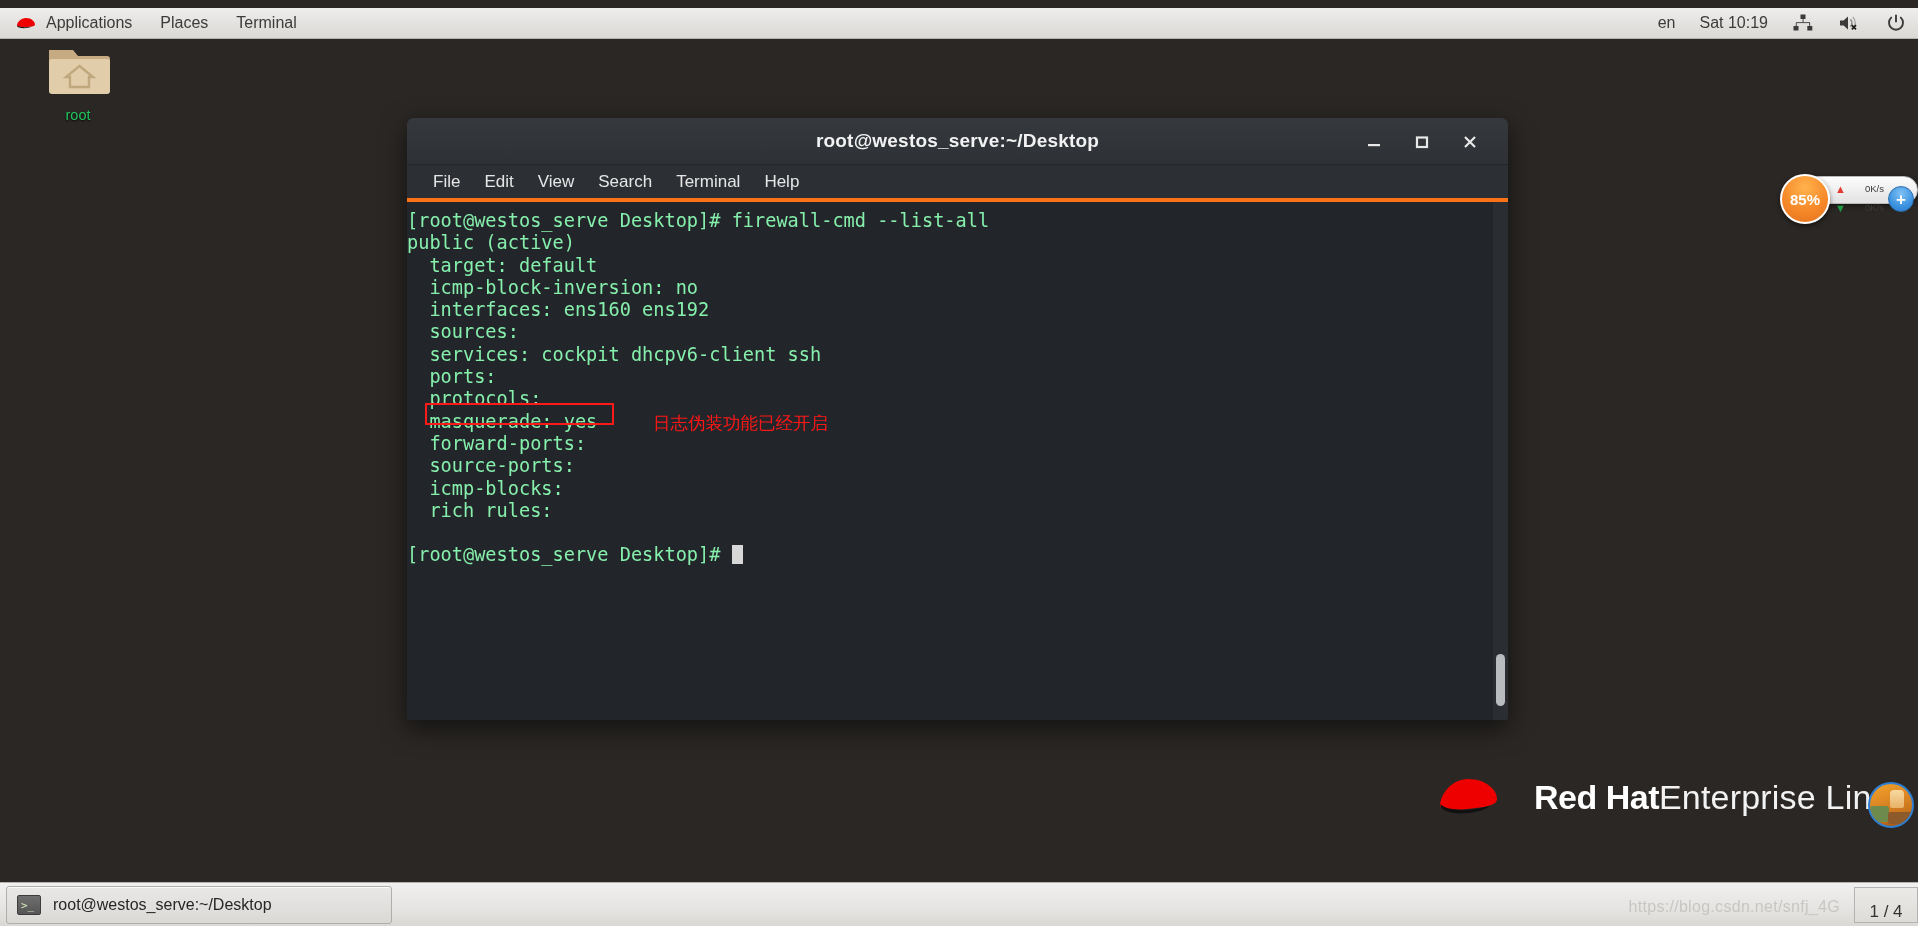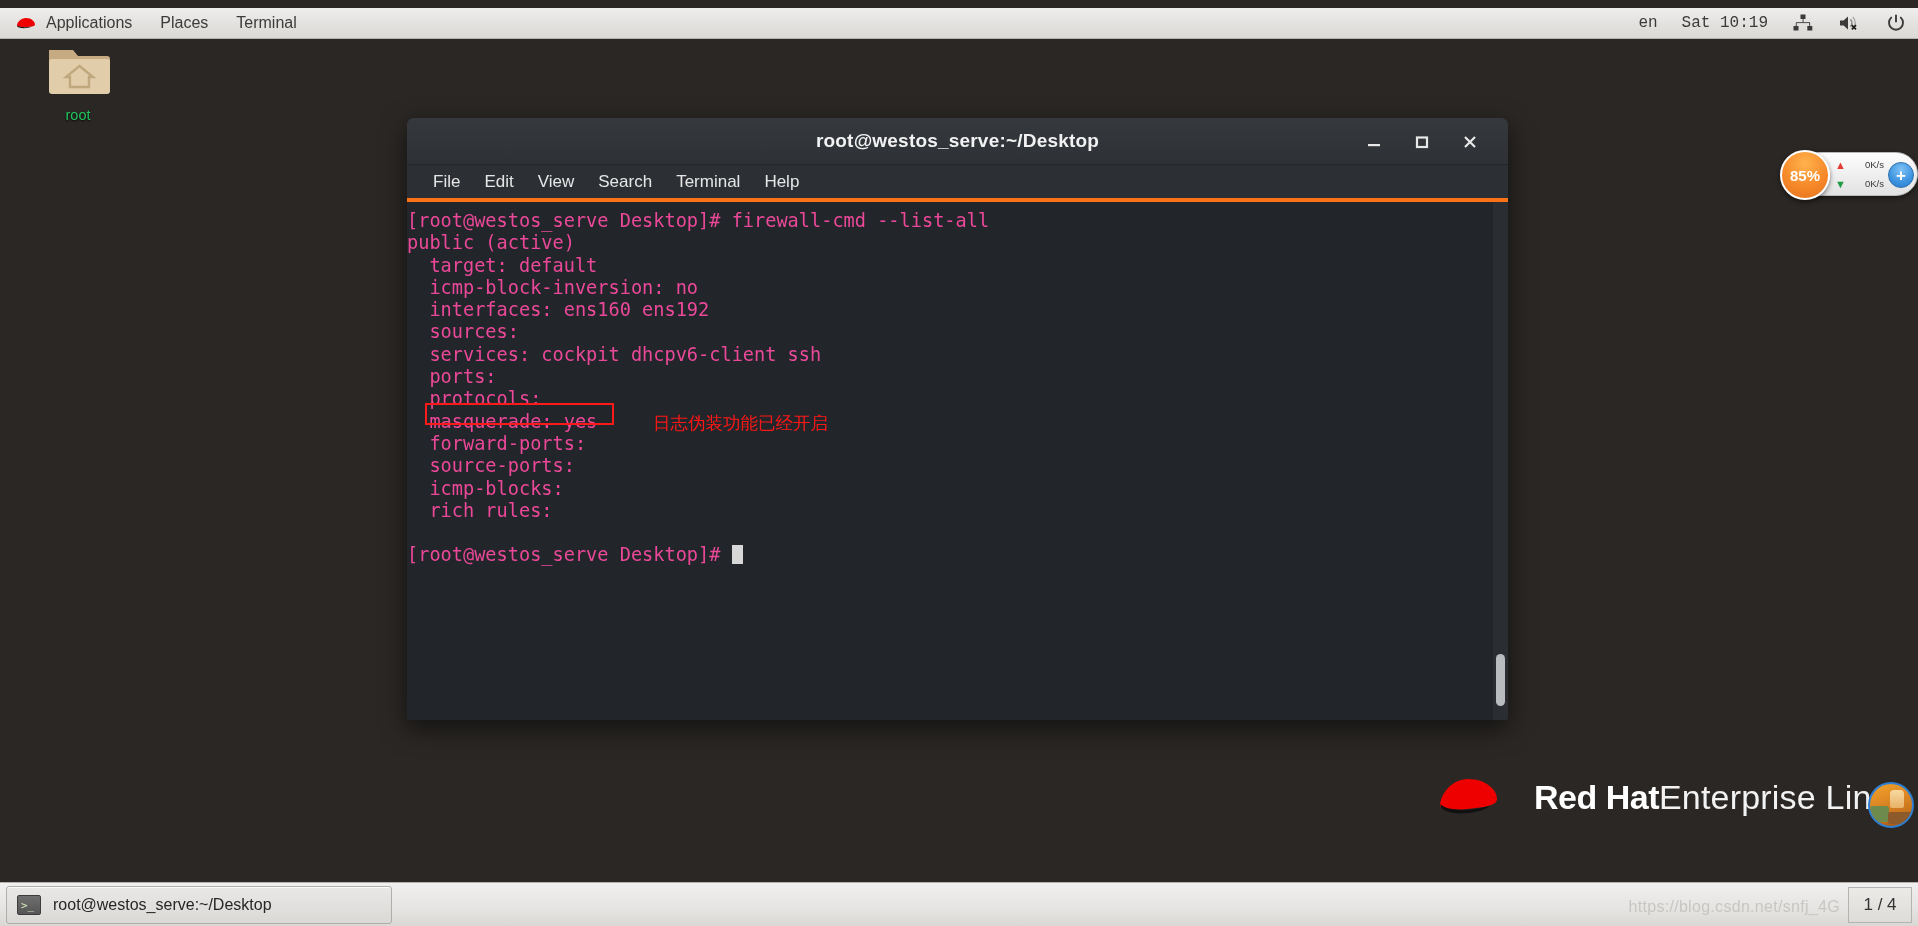--- a/index.html
+++ b/index.html
@@ -32,21 +32,20 @@
     padding: 0 14px; height: 31px;
     display: flex; align-items: center; gap: 8px;
     white-space: nowrap;
   }
   .rh-fedora { width: 24px; height: 16px; display:block; }
   #panel-spacer { flex: 1 1 auto; }
   #top-panel .ritem {
     padding: 16px 12px; height: 31px;
     display: flex; align-items: center;
     white-space: nowrap;
-    font-family: Liberation Mono, monospace;
   }
   .net-ico, .vol-ico, .pow-ico { display: block; }
 
   
   .desk-icon {
     position: absolute;
     width: 104px;
     display: flex; flex-direction: column; align-items: center;
     gap: 4px;
     color: #22c55e; font-size: 14.5px;
@@ -107,21 +106,21 @@
     flex: 1 1 auto;
     background: #22262a;
     overflow: hidden;
   }
   #term-text {
     position: absolute; left: 0; top: 8px;
     padding: 0 10px 0 0;
     font-family: "DejaVu Sans Mono", monospace;
     font-size: 18.6px;
     line-height: 22.3px;
-    color: #ec4899;
+    color: #86efac;
     white-space: pre;
     letter-spacing: 0px;
   }
   #term-text .blank { display: block; height: 22.3px; }
   .cursor-block {
     display: inline-block;
     width: 11px; height: 19px;
     background: #d6d7d6;
     vertical-align: -3px;
   }
@@ -151,22 +150,22 @@
     position: absolute; right: 3px;
     bottom: 14px;
     width: 9px; height: 52px;
     background: #b8bcbf;
     border-radius: 5px;
   }
 
   
   #netspeed-widget {
     position: absolute;
-    left: 1789px; top: 152px;
-    width: 129px; height: 44px;
+    left: 1789px; top: 176px;
+    width: 129px; height: 28px;
     z-index: 30;
     background: linear-gradient(to bottom,#fdfdfd,#e2e2e2);
     border: 1px solid #b9b9b9;
     border-radius: 22px;
     display: flex; align-items: center;
     box-shadow: 0 2px 5px rgba(0,0,0,.45);
   }
   #netspeed-pct {
     position: absolute; left: -10px; top: -3px;
     width: 50px; height: 50px; border-radius: 50%;
@@ -268,25 +267,24 @@
   }
   #bottom-spacer { flex: 1 1 auto; }
   #watermark {
     position: absolute; right: 78px; bottom: 10px;
     font-size: 16px; color: #c8c6c2;
     letter-spacing: .3px;
     user-select: none;
     z-index: 41;
   }
   #workspace-switcher {
-    margin-right: 6px;
     width: 64px; height: 36px;
     border: 1px solid #b5b3af;
     background: linear-gradient(to bottom,#eceae8,#dedcd8);
-    display: flex; align-items: center; justify-content: center;
+    display: flex; align-items: flex-end; justify-content: center;
     font-size: 17px; color: #343434;
     z-index: 42; position: relative;
   }
 </style>
 </head>
 <body>
 
 <div id="screen">
 
   <div id="top-panel">

